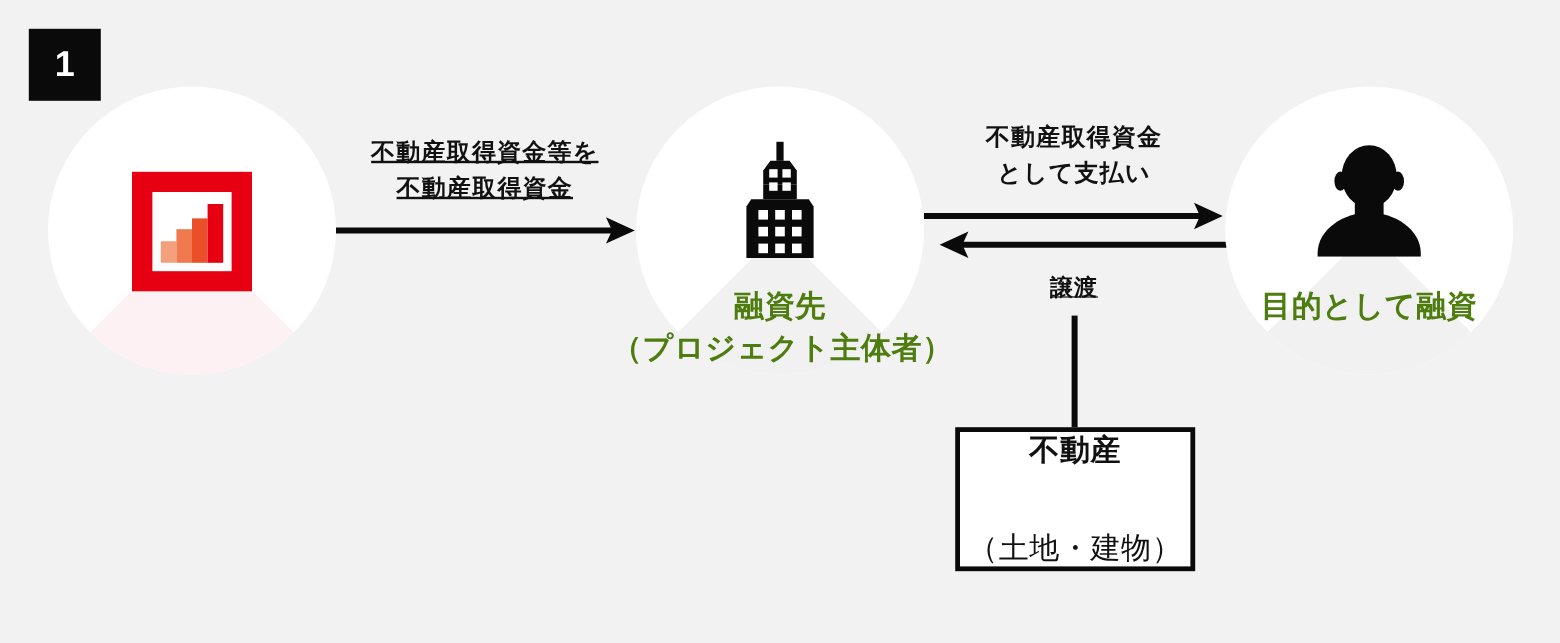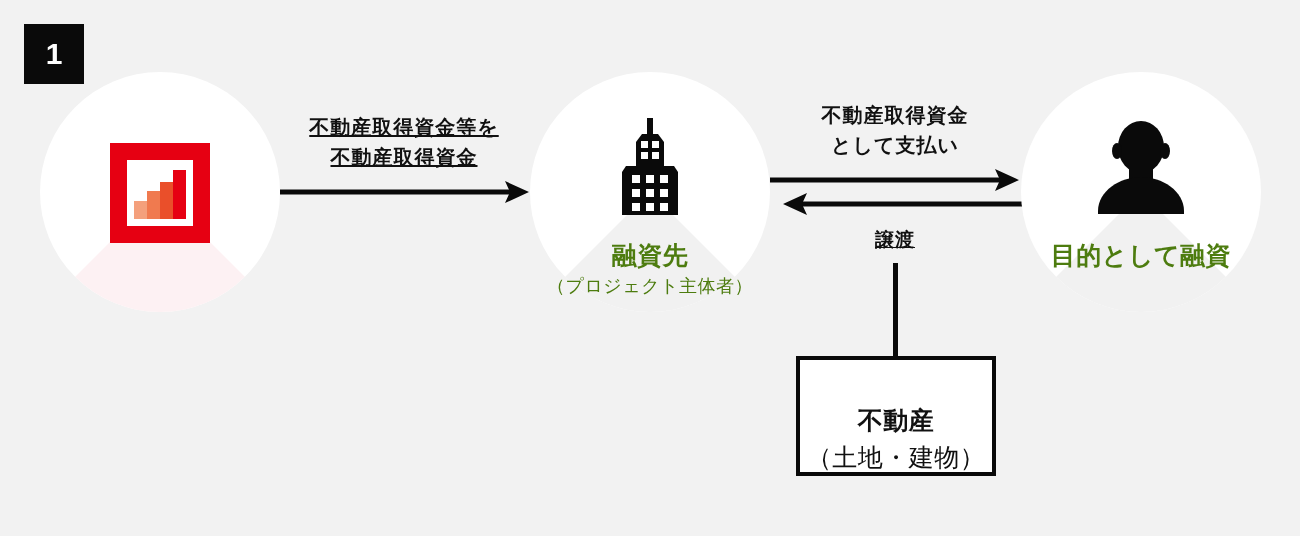--- a/index.html
+++ b/index.html
@@ -69,22 +69,22 @@
     line-height: 1.25;
   }
   .node-label .main {
     display: block;
     font-size: 25px;
     font-weight: bold;
     letter-spacing: 0.5px;
   }
   .node-label .sub {
     display: block;
-    font-size: 18px;
-    font-weight: normal;
+    font-size: 25px;
+    font-weight: bold;
     letter-spacing: 0.5px;
     margin-top: 4px;
   }
 
   
   .arrow-svg { position: absolute; overflow: visible; }
 
   .arrow-label {
     position: absolute;
     text-align: center;
@@ -114,21 +114,21 @@
   }
 
   
   .prop-box {
     position: absolute;
     background: #ffffff;
     border: 4px solid #0a0a0a;
     display: flex;
     flex-direction: column;
     align-items: center;
-    justify-content: flex-end;
+    justify-content: space-between;
     text-align: center;
   }
   .prop-box .main {
     font-size: 25px;
     font-weight: bold;
     color: #111111;
     letter-spacing: 0.5px;
     line-height: 1.2;
   }
   .prop-box .sub {

